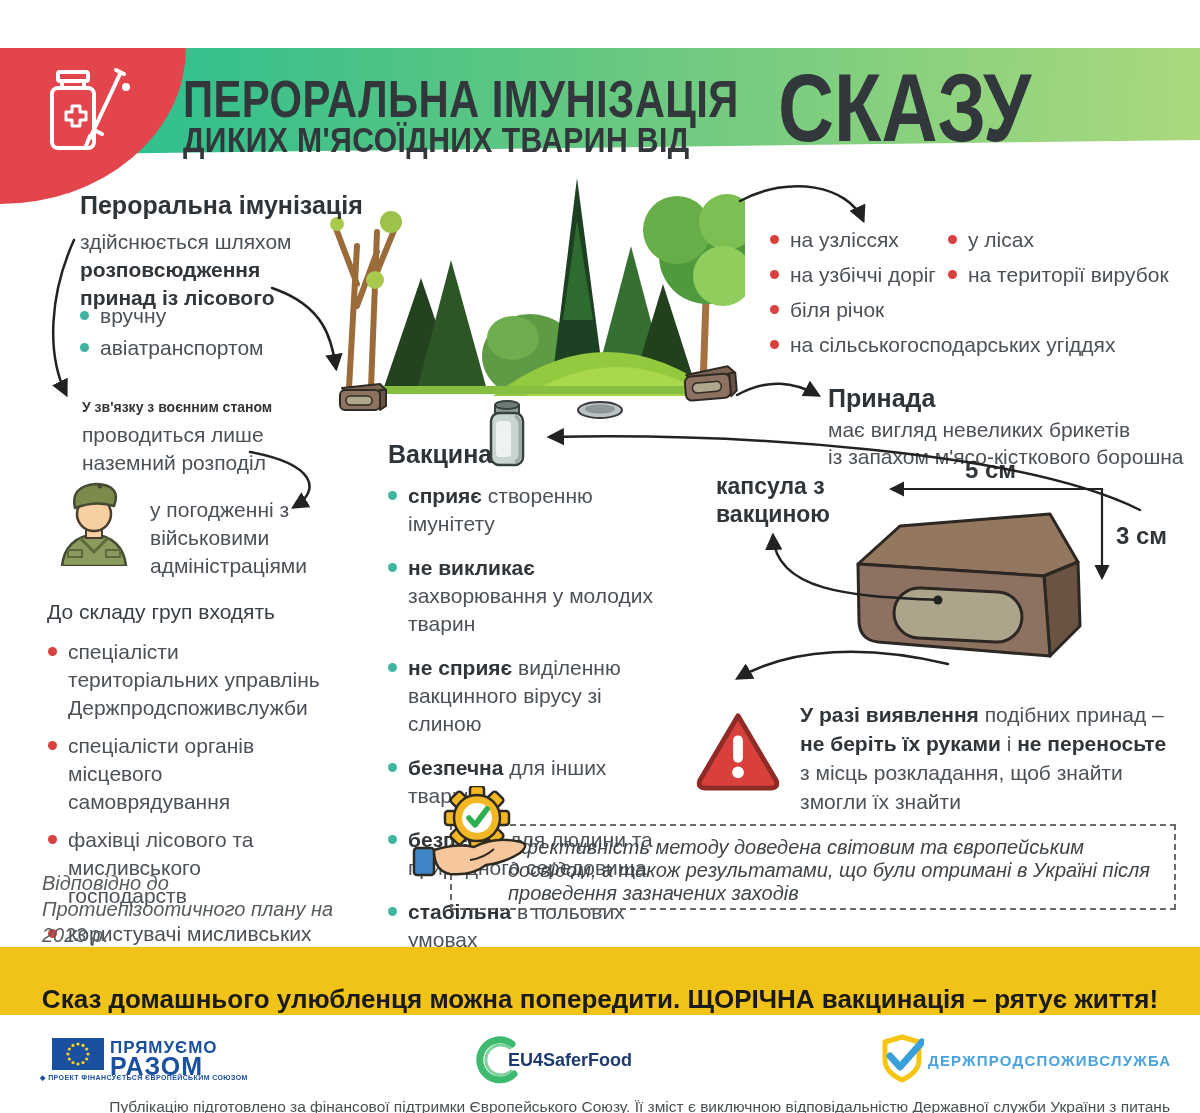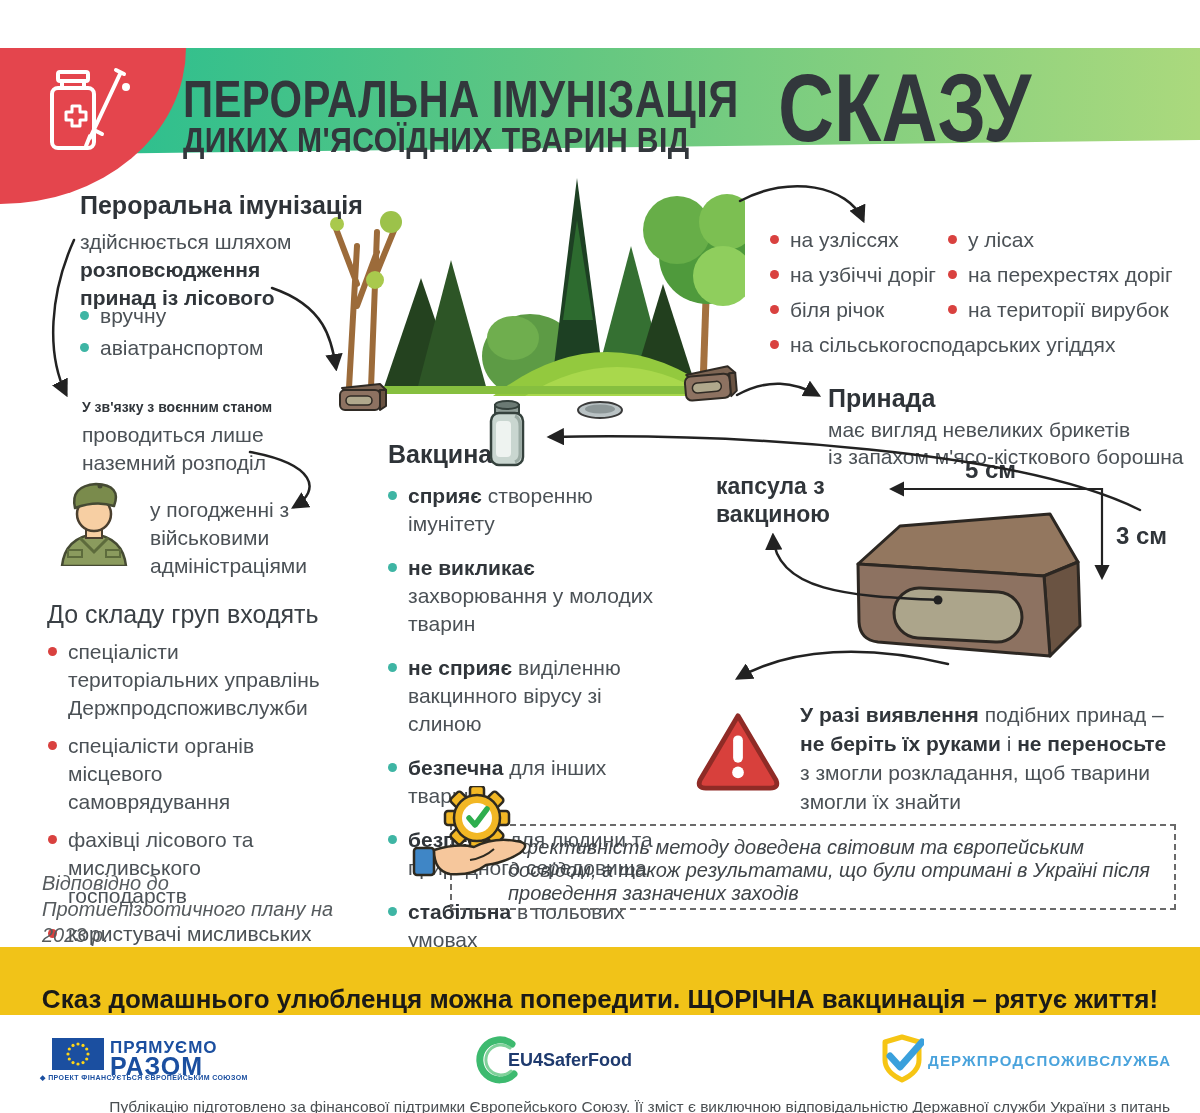--- a/index.html
+++ b/index.html
@@ -154,21 +154,21 @@
     <path d="M30 62 L44 76 L58 62" fill="none" stroke="#5d6b3c" stroke-width="3"></path>
     <rect x="18" y="74" width="14" height="7" fill="none" stroke="#5d6b3c" stroke-width="2"></rect>
     <rect x="56" y="74" width="14" height="7" fill="none" stroke="#5d6b3c" stroke-width="2"></rect>
     <rect x="36" y="50" width="16" height="12" fill="#f7cfa3" stroke="#4a3f2f" stroke-width="2"></rect>
     <circle cx="44" cy="38" r="17" fill="#f7cfa3" stroke="#4a3f2f" stroke-width="2.5"></circle>
     <path d="M25 32 Q20 10 46 8 Q72 9 64 30 Q46 24 25 32 Z" fill="#7a8b4c" stroke="#454a33" stroke-width="2.5" stroke-linejoin="round"></path>
     <circle cx="50" cy="10" r="2.5" fill="#454a33"></circle>
   </svg>
   <div class="abs body-t" style="left:150px;top:448px;width:170px">у погодженні з військовими адміністраціями</div>
 
-  <div class="abs" style="left:47px;top:552px;font-size:25px;color:#3a4045">До складу груп входять</div>
+  <div class="abs" style="left:47px;top:552px;font-size:21px;color:#3a4045">До складу груп входять</div>
 
   <div class="abs" style="left:48px;top:590px;width:290px">
     <div class="row body-t" style="margin-bottom:10px">
       <span class="dot red"></span>
       <span style="width:255px">спеціалісти територіальних управлінь Держпродспоживслужби</span>
     </div>
     <div class="row body-t" style="margin-bottom:10px">
       <span class="dot red"></span>
       <span style="width:255px">спеціалісти органів місцевого самоврядування</span>
     </div>
@@ -195,24 +195,20 @@
     </div>
     <div class="row body-t">
       <span class="dot red"></span>
       <span>біля річок</span>
     </div>
   </div>
   <div class="abs" style="left:948px;top:178px">
     <div class="row body-t" style="margin-bottom:7px">
       <span class="dot red"></span>
       <span>у лісах</span>
-    </div>
-    <div class="row body-t" style="margin-bottom:7px">
-      <span class="dot red"></span>
-      <span>на перехрестях доріг</span>
     </div>
     <div class="row body-t">
       <span class="dot red"></span>
       <span>на території вирубок</span>
     </div>
   </div>
   <div class="abs row body-t" style="left:770px;top:283px">
     <span class="dot red"></span>
     <span>на сільськогосподарських угіддях</span>
   </div>
@@ -271,21 +267,21 @@
       <span><span class="b">стабільна</span><span> в польових умовах</span></span>
     </div>
   </div>
 
   <svg class="abs" style="left:694px;top:662px" width="88" height="82" viewBox="0 0 90 84">
     <path d="M45 6 L84 72 Q87 80 78 80 L12 80 Q3 80 6 72 Z" fill="#d8403c" stroke="#8f2b26" stroke-width="5" stroke-linejoin="round"></path>
     <rect x="40" y="26" width="10" height="28" rx="5" fill="#ffffff"></rect>
     <circle cx="45" cy="64" r="6" fill="#ffffff"></circle>
   </svg>
   <div class="abs body-t" style="left:800px;top:652px;width:372px;line-height:29px">
-    <span class="b">У разі виявлення</span><span> подібних принад – </span><span class="b">не беріть їх руками</span><span> і </span><span class="b">не переносьте</span><span> з змогли розкладання, щоб тварини змогли їх знайти</span>
+    <span class="b">У разі виявлення</span><span> подібних принад – </span><span class="b">не беріть їх руками</span><span> і </span><span class="b">не переносьте</span><span> з місць розкладання, щоб знайти змогли їх знайти</span>
   </div>
 
   <div class="abs dashedbox"></div>
   <div class="abs effect-text">Ефективність методу доведена світовим та європейським досвідом, а також результатами, що були отримані в Україні після проведення зазначених заходів</div>
   <svg class="abs" style="left:412px;top:738px;z-index:6" width="130" height="112" viewBox="0 0 130 112">
     <g fill="#f2b724" stroke="#2e2a20" stroke-width="2.5">
       <g transform="translate(65,32)">
         <rect x="-7" y="-32" width="14" height="13" rx="3"></rect>
         <rect x="-7" y="-32" width="14" height="13" rx="3" transform="rotate(45)"></rect>
         <rect x="-7" y="-32" width="14" height="13" rx="3" transform="rotate(90)"></rect>

